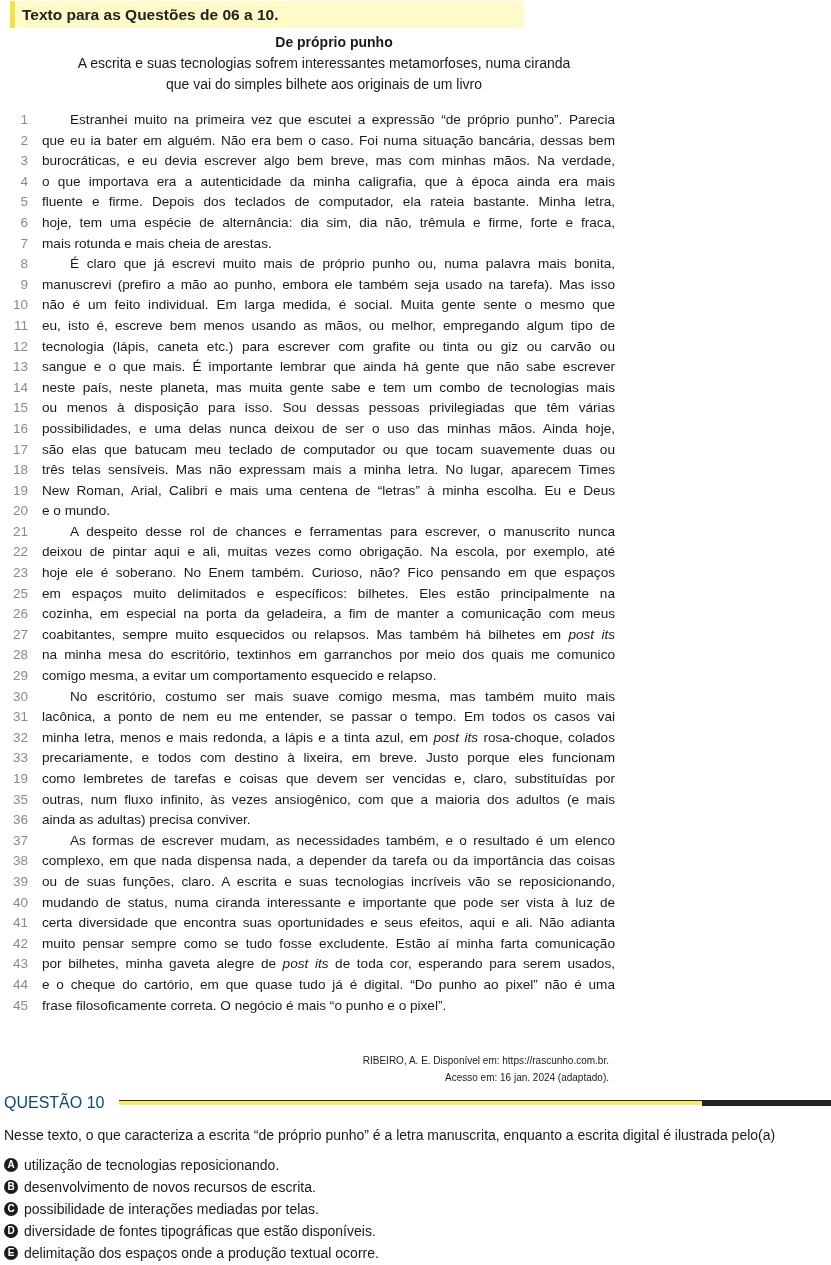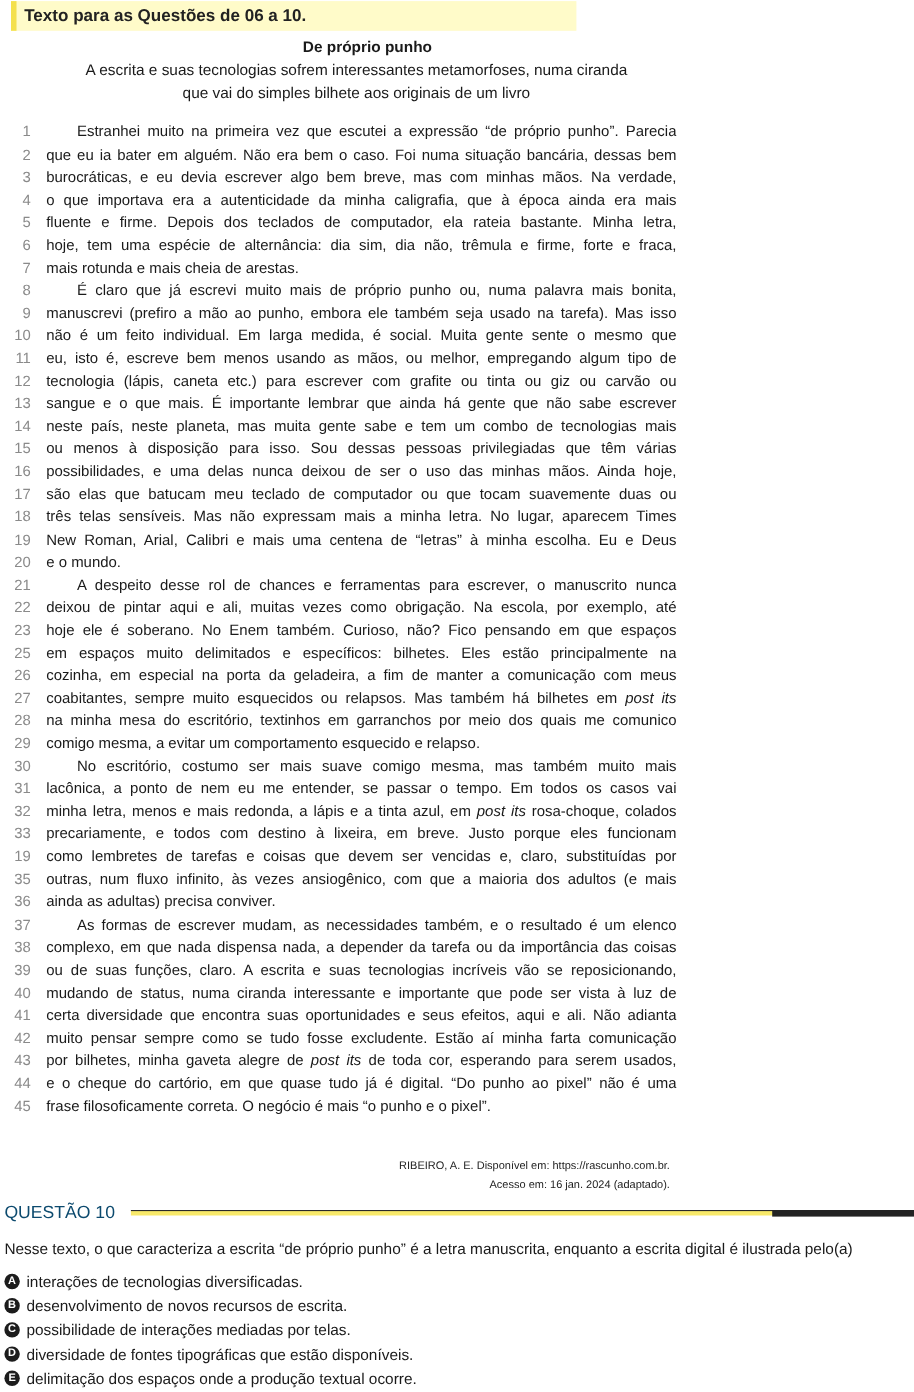--- a/index.html
+++ b/index.html
@@ -252,21 +252,21 @@
   <span class="q-label">QUESTÃO 10</span>
   <div class="q-rule-yellow"></div>
   <div class="q-rule-dark"></div>
 </div>
 
 <div class="q-stem">Nesse texto, o que caracteriza a escrita “de próprio punho” é a letra manuscrita, enquanto a escrita digital é ilustrada pelo(a)</div>
 
 <div class="options" id="options">
     <div class="option">
       <span class="opt-badge">A</span>
-      <span>interações de tecnologias diversificadas.</span>
+      <span>utilização de tecnologias reposicionando.</span>
     </div>
     <div class="option">
       <span class="opt-badge">B</span>
       <span>desenvolvimento de novos recursos de escrita.</span>
     </div>
     <div class="option">
       <span class="opt-badge">C</span>
       <span>possibilidade de interações mediadas por telas.</span>
     </div>
     <div class="option">

